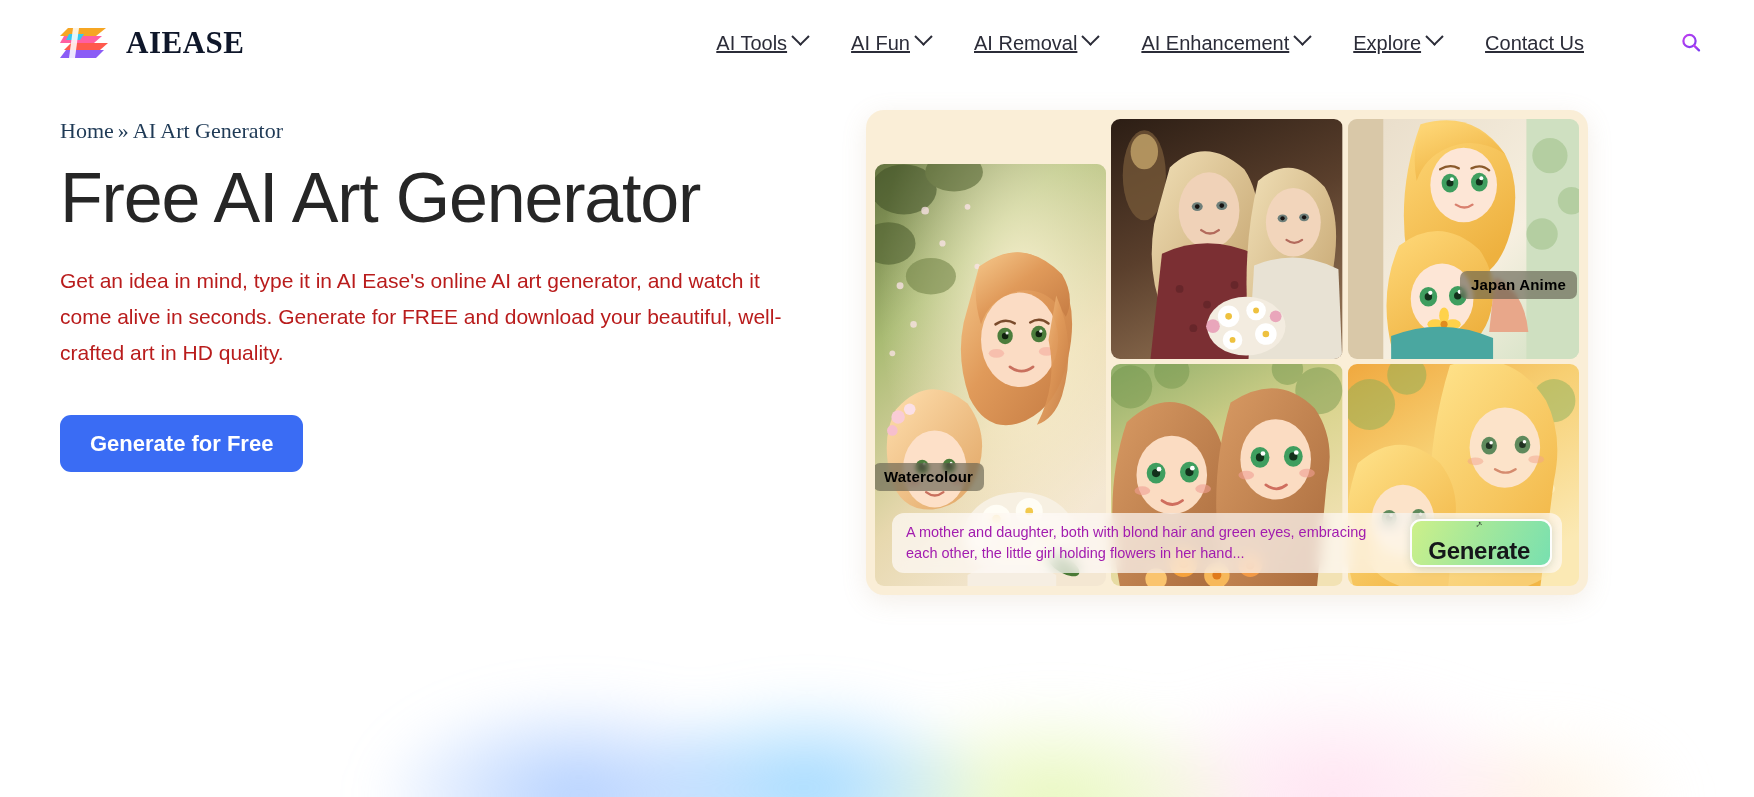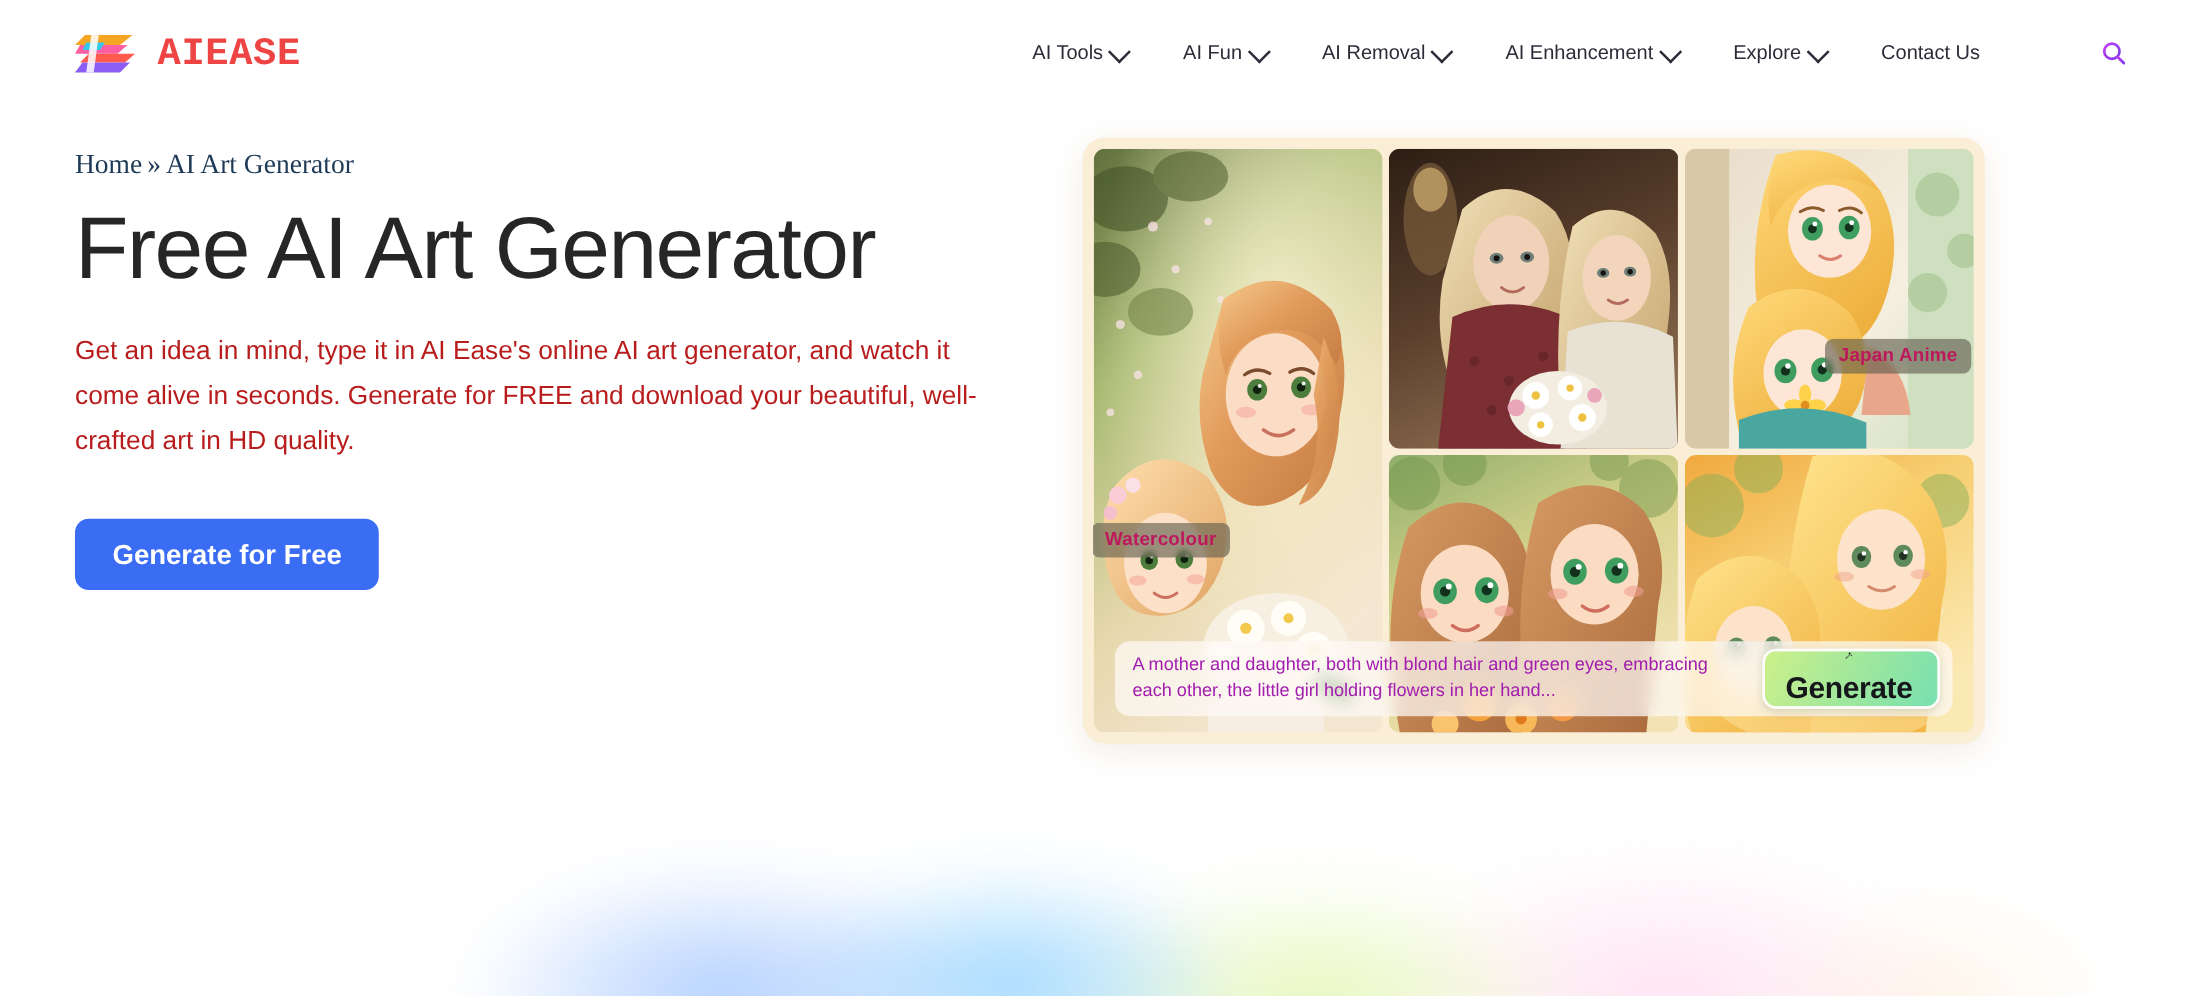--- a/index.html
+++ b/index.html
@@ -42,39 +42,40 @@
     padding: 0 46px 0 60px;
     background: #fff;
   }
 
   .logo-wrap { display: flex; align-items: center; gap: 12px; }
   .logo-mark { width: 54px; height: 40px; display: block; }
   .logo-text {
     font-size: 31px;
     font-weight: 700;
     letter-spacing: .5px;
-    color: #ef4444;
-    font-family: Liberation Mono, monospace;
+    color: #0f172a;
+    font-family: Liberation Serif, serif;
   }
 
   #main-nav {
     display: flex;
     align-items: center;
     gap: 44px;
     margin-left: auto;
   }
   .nav-item {
     display: flex;
-    align-items: flex-end;
+    align-items: flex-start;
     gap: 7px;
-    font-size: 16px;
+    font-size: 20px;
     color: #2b2c38;
     cursor: pointer;
     white-space: nowrap;
     line-height: 1;
+    text-decoration: underline;
   }
   .chev {
     width: 13px; height: 13px;
     border-right: 2.1px solid #2b2c38;
     border-bottom: 2.1px solid #2b2c38;
     transform: rotate(45deg) translate(-2px,-2px);
     display: inline-block;
   }
   #search-button {
     margin-left: 46px;
@@ -160,29 +161,29 @@
     grid-template-columns: 1.03fr 1.03fr 1.03fr;
     grid-template-rows: 1.08fr 1fr;
     gap: 5px;
   }
 
   .tile {
     position: relative;
     border-radius: 9px;
     overflow: hidden;
   }
-  .tile.tall { grid-row: 1 / span 2; }
+  .tile.tall { grid-row: 1 / span 2; margin-top: 45px; }
   .tile svg { width: 100%; height: 100%; display: block; }
 
   .style-badge {
     position: absolute;
     padding: 5px 11px 6px;
     border-radius: 7px;
     background: rgba(96,92,76,.62);
-    color: #be185d;
+    color: #000000;
     font-size: 15px;
     font-weight: 700;
     letter-spacing: .2px;
     white-space: nowrap;
     z-index: 6;
     backdrop-filter: blur(2px);
   }
   #badge-watercolour { left: -2px;  top: 299px; }
   #badge-japananime  { right: 2px;  top: 152px; }
 

